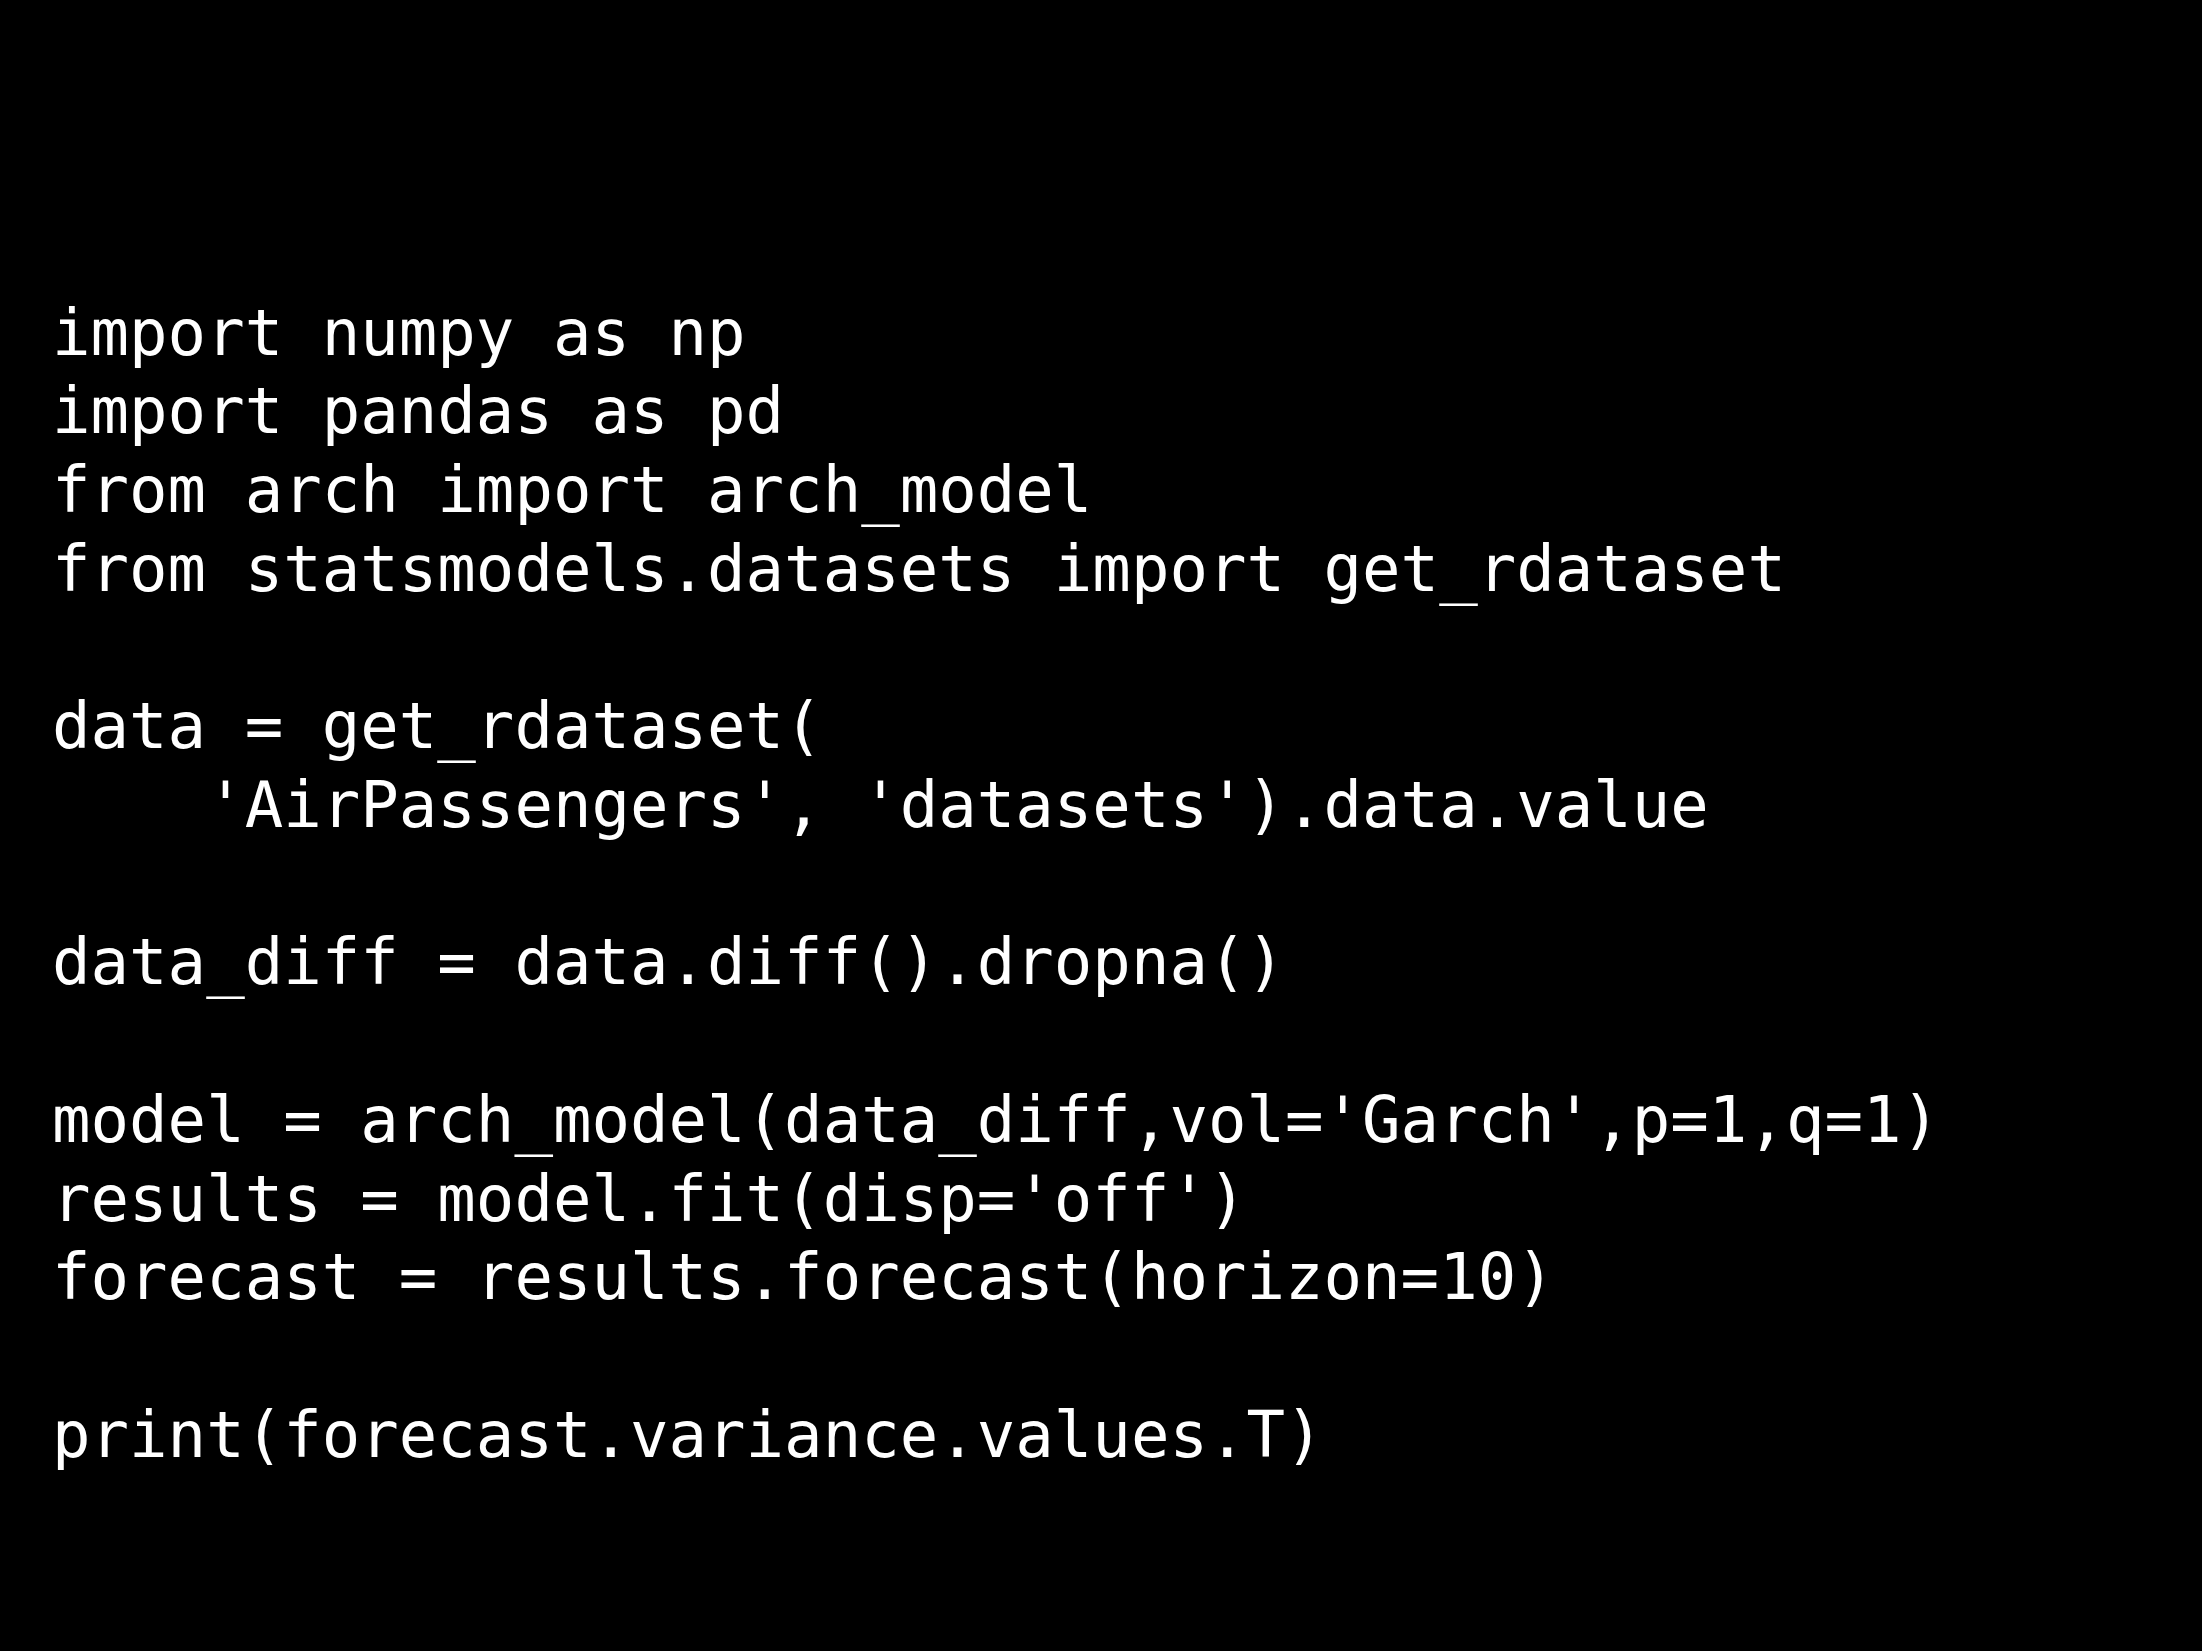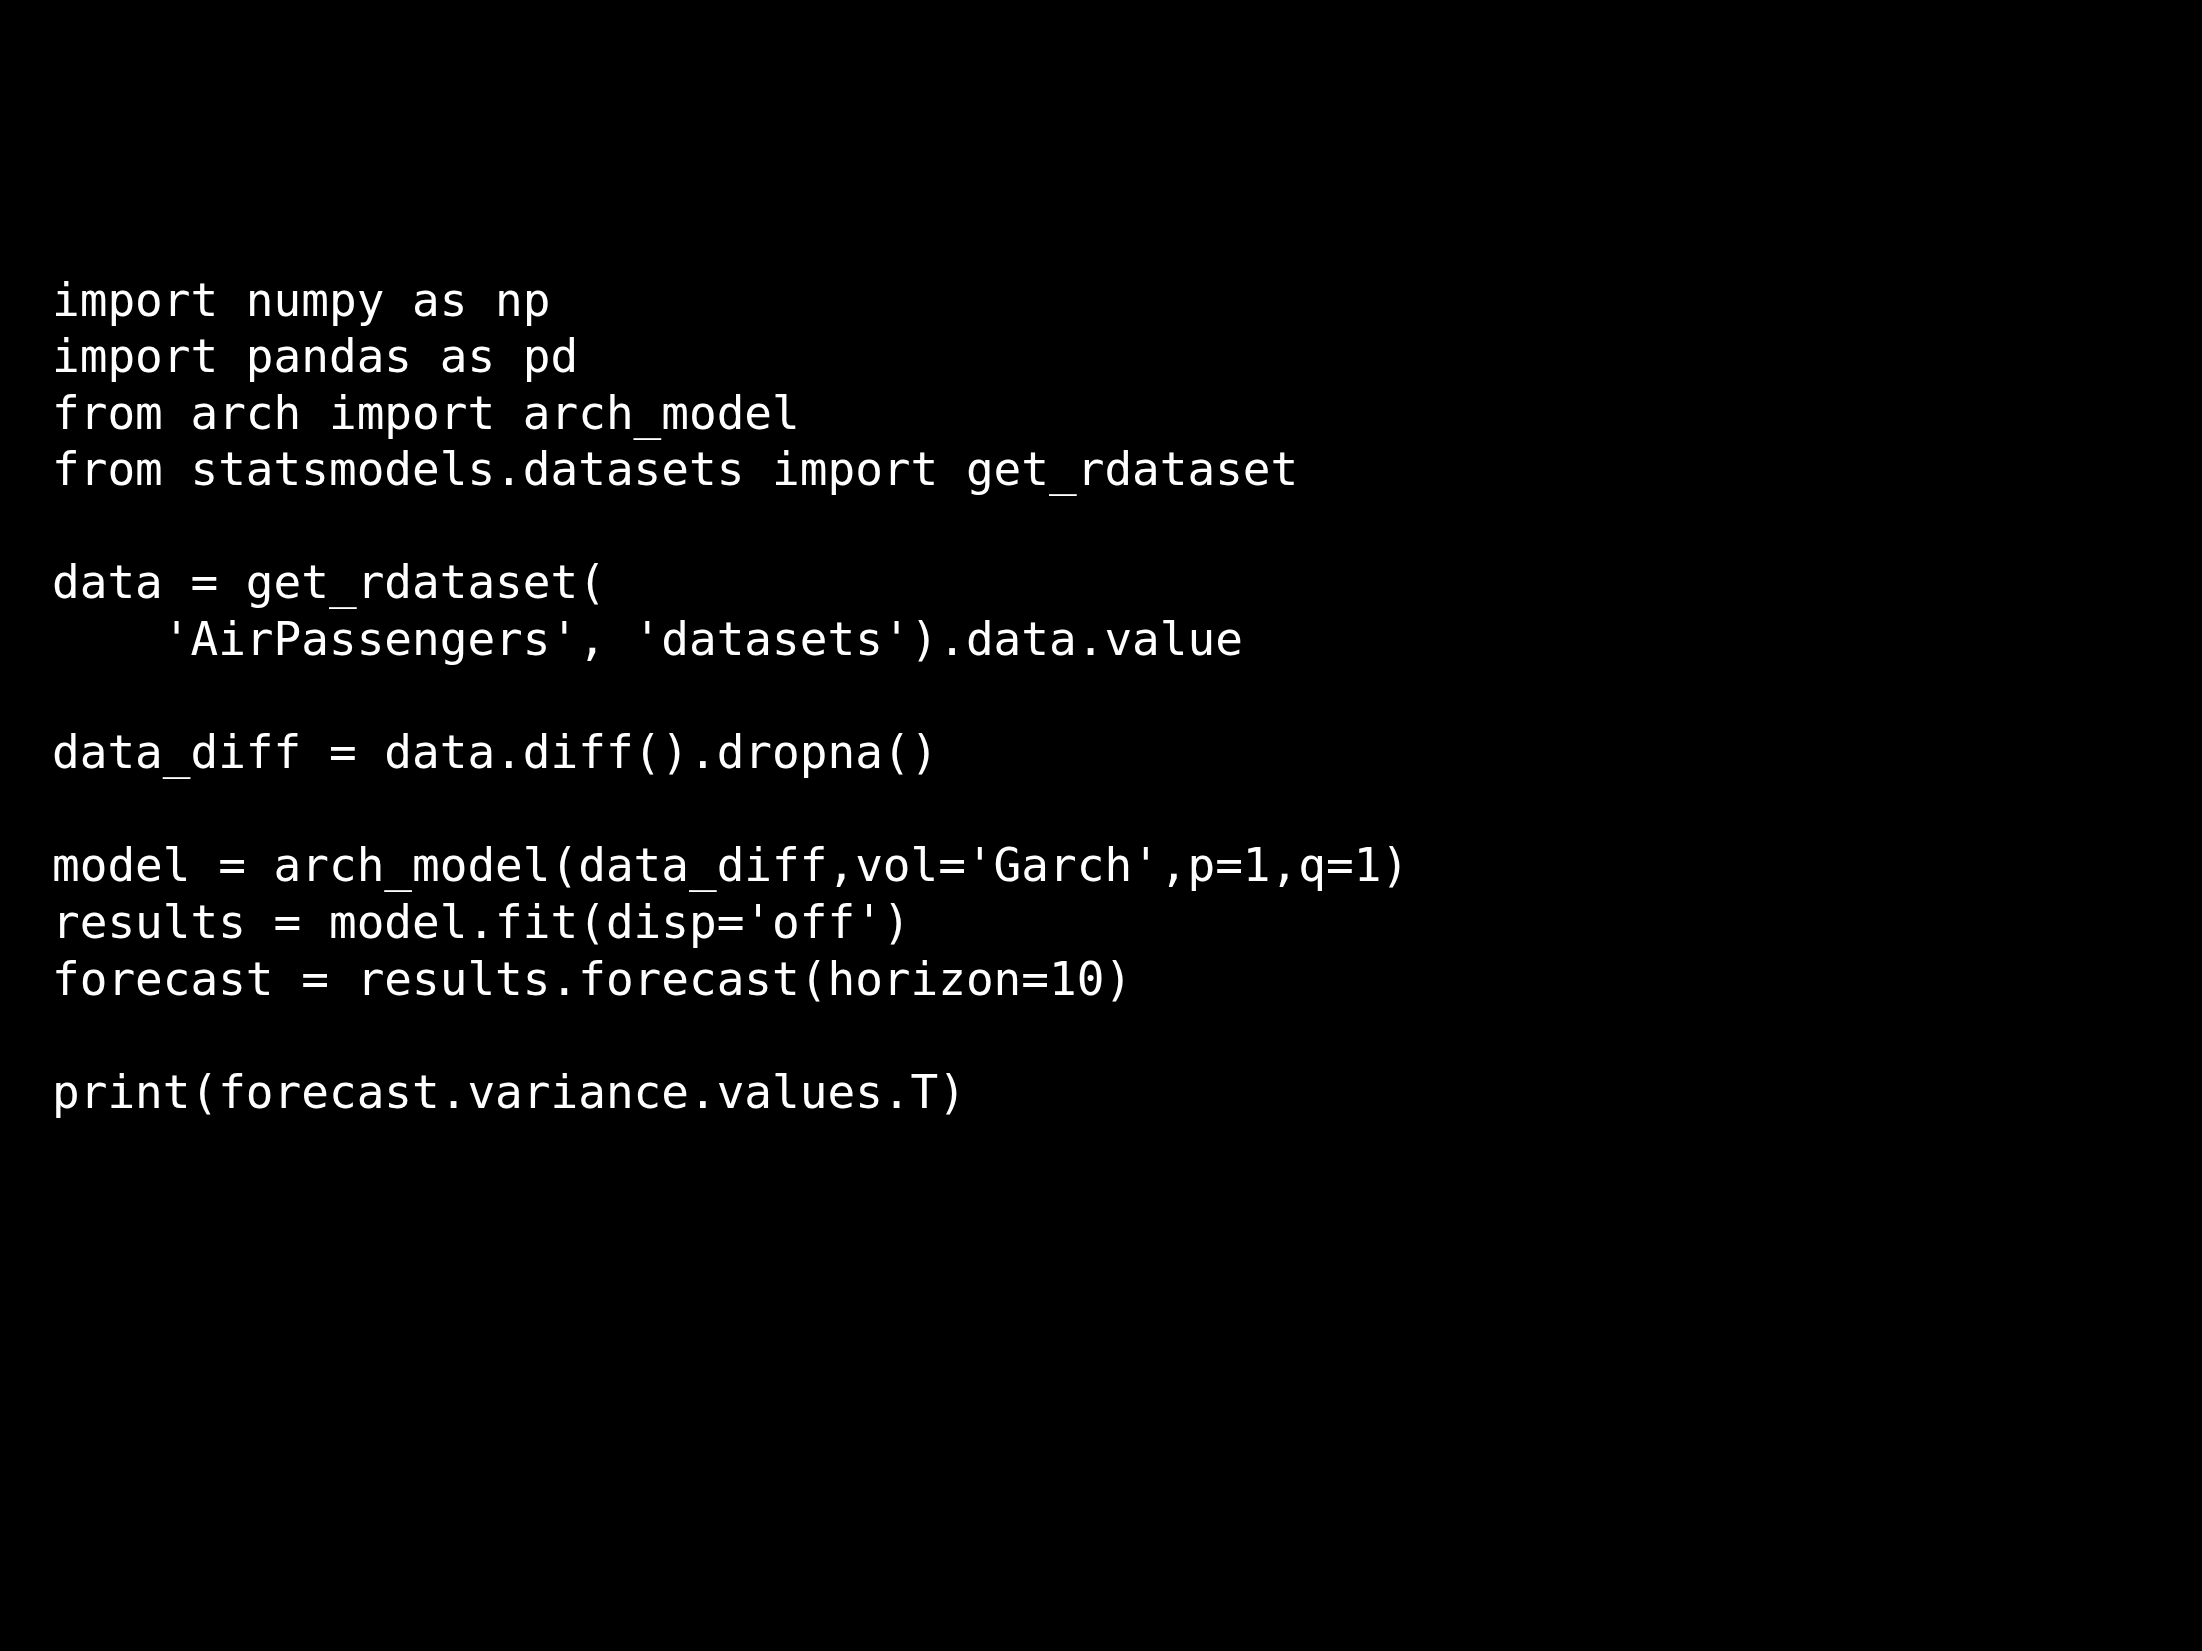--- a/index.html
+++ b/index.html
@@ -11,21 +11,21 @@
       width: 2203px;
       height: 1652px;
       background: #000000;
       overflow: hidden;
     }
     .code-container {
       position: absolute;
       top: 215px;
       left: 52px;
       font-family: "Menlo", "Consolas", "DejaVu Sans Mono", "Courier New", monospace;
-      font-size: 46px;
+      font-size: 64px;
       line-height: 1.23;
       color: #ffffff;
       white-space: pre;
       letter-spacing: 0px;
       font-weight: 400;
     }
   </style>
 </head>
 <body>
 

